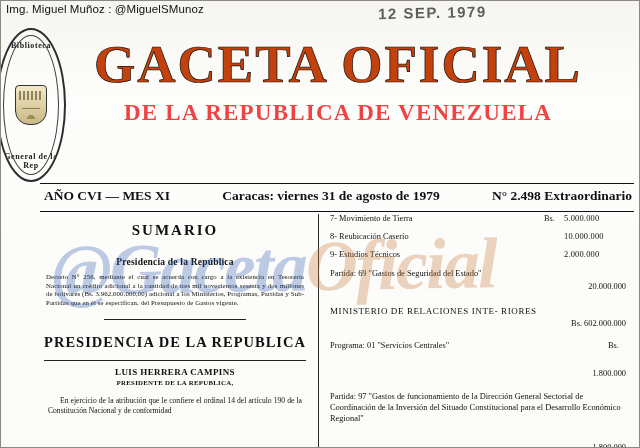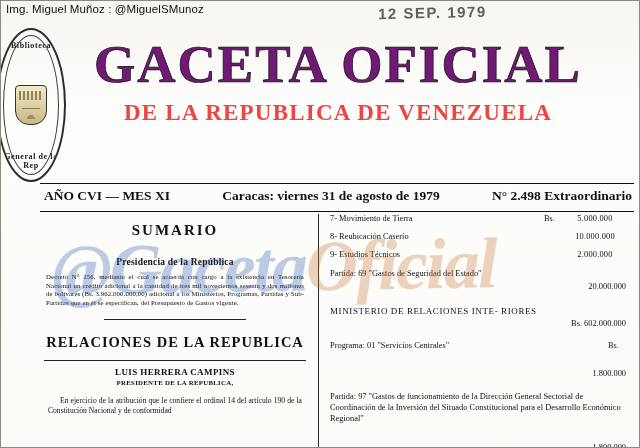--- a/index.html
+++ b/index.html
@@ -129,21 +129,21 @@
     top: 36px;
     width: 596px;
     text-align: center;
   }
   .masthead-title {
     font-family: "Liberation Serif", serif;
     font-weight: bold;
     font-size: 53px;
     line-height: 56px;
     letter-spacing: 2px;
-    color: #701a75;
+    color: #c2410c;
     white-space: nowrap;
     -webkit-text-stroke: 0.7px #0d0d0d;
   }
   .masthead-sub {
     font-family: "Liberation Serif", serif;
     font-weight: bold;
     font-size: 23px;
     line-height: 26px;
     letter-spacing: 1.2px;
     color: #ef4444;
@@ -282,21 +282,21 @@
     padding-right: 6px;
   }
   .budget-bs {
     flex: 0 0 auto;
     width: 20px;
     text-align: left;
   }
   .budget-amount {
     flex: 0 0 auto;
     width: 62px;
-    text-align: center;
+    text-align: left;
     letter-spacing: 0.2px;
   }
   .partida-block {
     font-size: 8.4px;
     line-height: 11px;
     margin-top: 8px;
   }
   .partida-amount-row {
     text-align: right;
     font-size: 8.4px;
@@ -388,21 +388,21 @@
 
   <div class="rule rule-2"></div>
 
   <div class="col-divider"></div>
 
   <div class="col-left">
     <div class="sumario">SUMARIO</div>
     <div class="presidencia-small">Presidencia de la República</div>
     <div class="decreto-block">Decreto N° 256, mediante el cual se acuerda con cargo a la existencia en Tesorería Nacional un crédito adicional a la cantidad de tres mil novecientos sesenta y dos millones de bolívares (Bs. 3.962.000.000,00) adicional a los Ministerios, Programas, Partidas y Sub-Partidas que en él se especifican, del Presupuesto de Gastos vigente.</div>
     <div class="sum-rule"></div>
-    <div class="presidencia-big">RELACIONES DE LA REPUBLICA</div>
+    <div class="presidencia-big">PRESIDENCIA DE LA REPUBLICA</div>
     <div class="presidencia-rule"></div>
     <div class="president-name">LUIS HERRERA CAMPINS</div>
     <div class="president-role">PRESIDENTE DE LA REPUBLICA,</div>
     <div class="body-para">En ejercicio de la atribución que le confiere el ordinal 14 del artículo 190 de la Constitución Nacional y de conformidad</div>
   </div>
 
   <div class="col-right">
 
     <div class="budget-row">
       <span class="budget-label">

